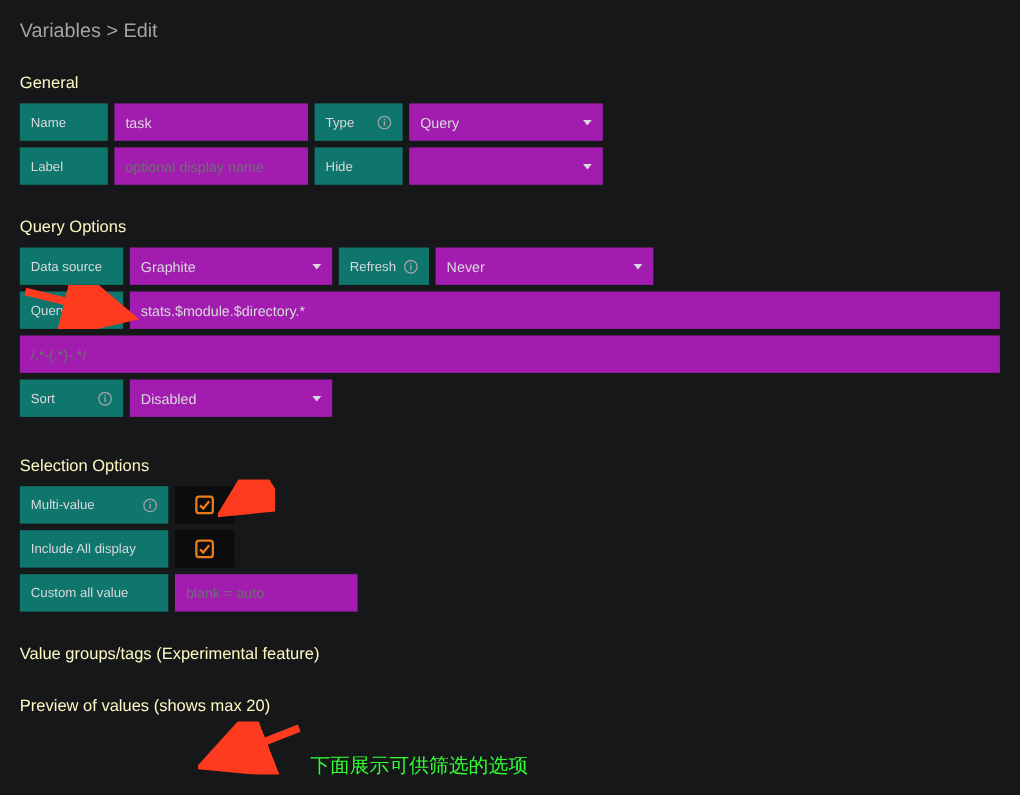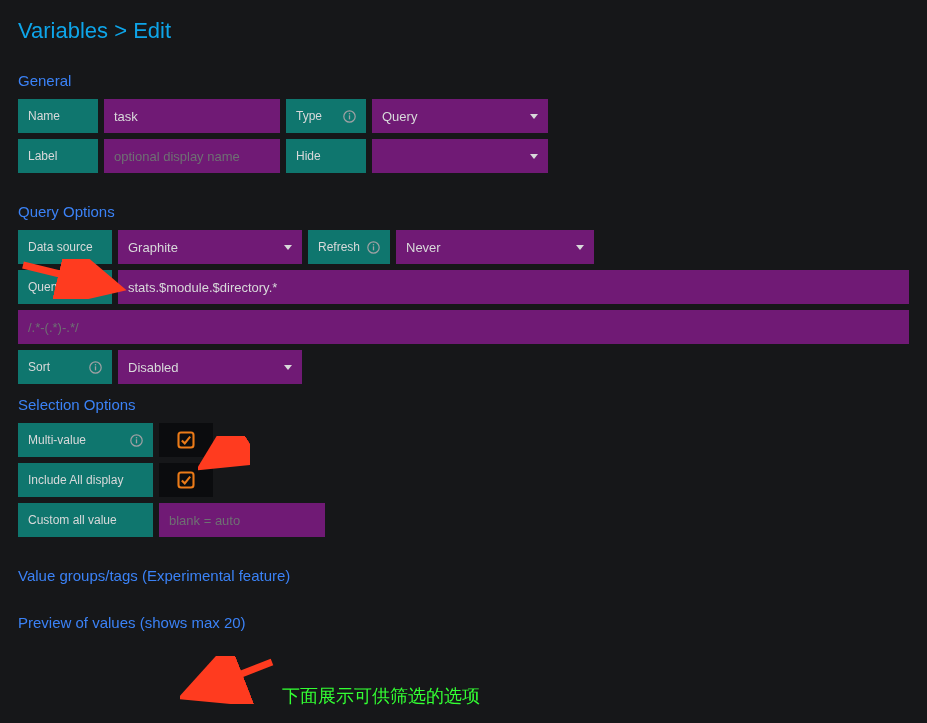--- a/index.html
+++ b/index.html
@@ -8,28 +8,28 @@
     height: 723px;
     background: #161719;
     color: #d8d9da;
     font-family: -apple-system, "Helvetica Neue", Arial, sans-serif;
     font-size: 13px;
     overflow: hidden;
     position: relative;
   }
   .page { padding: 18px 18px 0 18px; }
   .breadcrumb {
-    font-size: 22px;
+    font-size: 18px;
     font-weight: 400;
-    color: #0ea5e9;
+    color: #a3a3a3;
     margin-bottom: 28px;
   }
   .section-title {
     font-size: 15px;
-    color: #3b82f6;
+    color: #fef9c3;
     margin-bottom: 10px;
     margin-top: 18px;
   }
   .section-title:first-of-type { margin-top: 0; }
   .row { display: flex; gap: 6px; margin-bottom: 6px; }
   .field-label {
     background: #0f766e;
     color: #d8d9da;
     display: flex;
     align-items: center;
@@ -47,21 +47,21 @@
   .w-refresh{ width: 82px; }
   .w-query  { width: 94px; }
   .w-regex  { width: 94px; }
   .w-sort   { width: 94px; }
   .w-mv     { width: 135px; }
   .w-incall { width: 135px; }
   .w-custom { width: 135px; }
   .w-enabled{ width: 135px; }
 
   .text-input, .select {
-    background: #701a75;
+    background: #a21caf;
     color: #d8d9da;
     border: none;
     height: 34px;
     padding: 0 10px;
     font-size: 13px;
     outline: none;
   }
   .text-input::placeholder { color: #6e7073; }
   .select {
     display: flex;
@@ -203,21 +203,21 @@
             <rect x="7.2" y="3.8" width="1.6" height="1.6" fill="#9fa1a4"></rect>
           </svg>
       </span>
     </div>
     <div class="select" style="width:184px">
       <span>Disabled</span>
       <span class="caret"></span>
     </div>
   </div>
 
-  <div class="section-title" style="margin-top:12px">Selection Options</div>
+  <div class="section-title" style="margin-top:36px">Selection Options</div>
 
   <div class="row">
     <div class="field-label w-mv">
       <span>Multi-value</span>
       <span class="info-icon">
         <svg viewBox="0 0 16 16">
             <circle cx="8" cy="8" r="7" fill="none" stroke="#9fa1a4" stroke-width="1.5"></circle>
             <rect x="7.2" y="6.5" width="1.6" height="5" fill="#9fa1a4"></rect>
             <rect x="7.2" y="3.8" width="1.6" height="1.6" fill="#9fa1a4"></rect>
           </svg>

